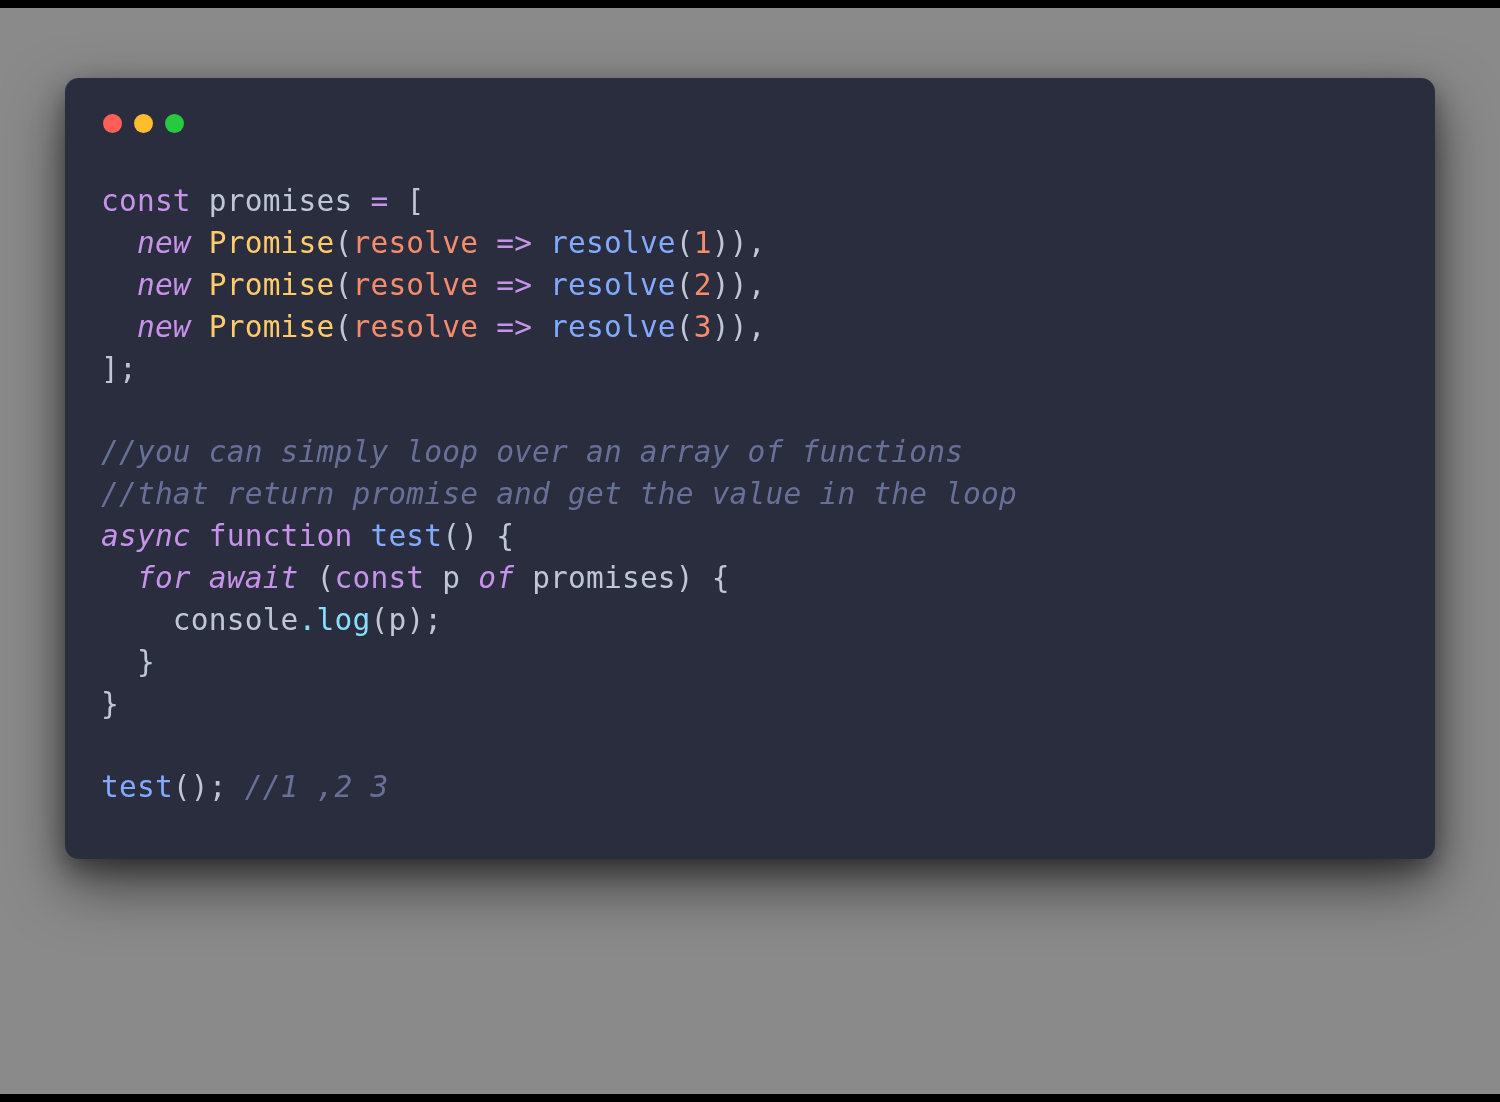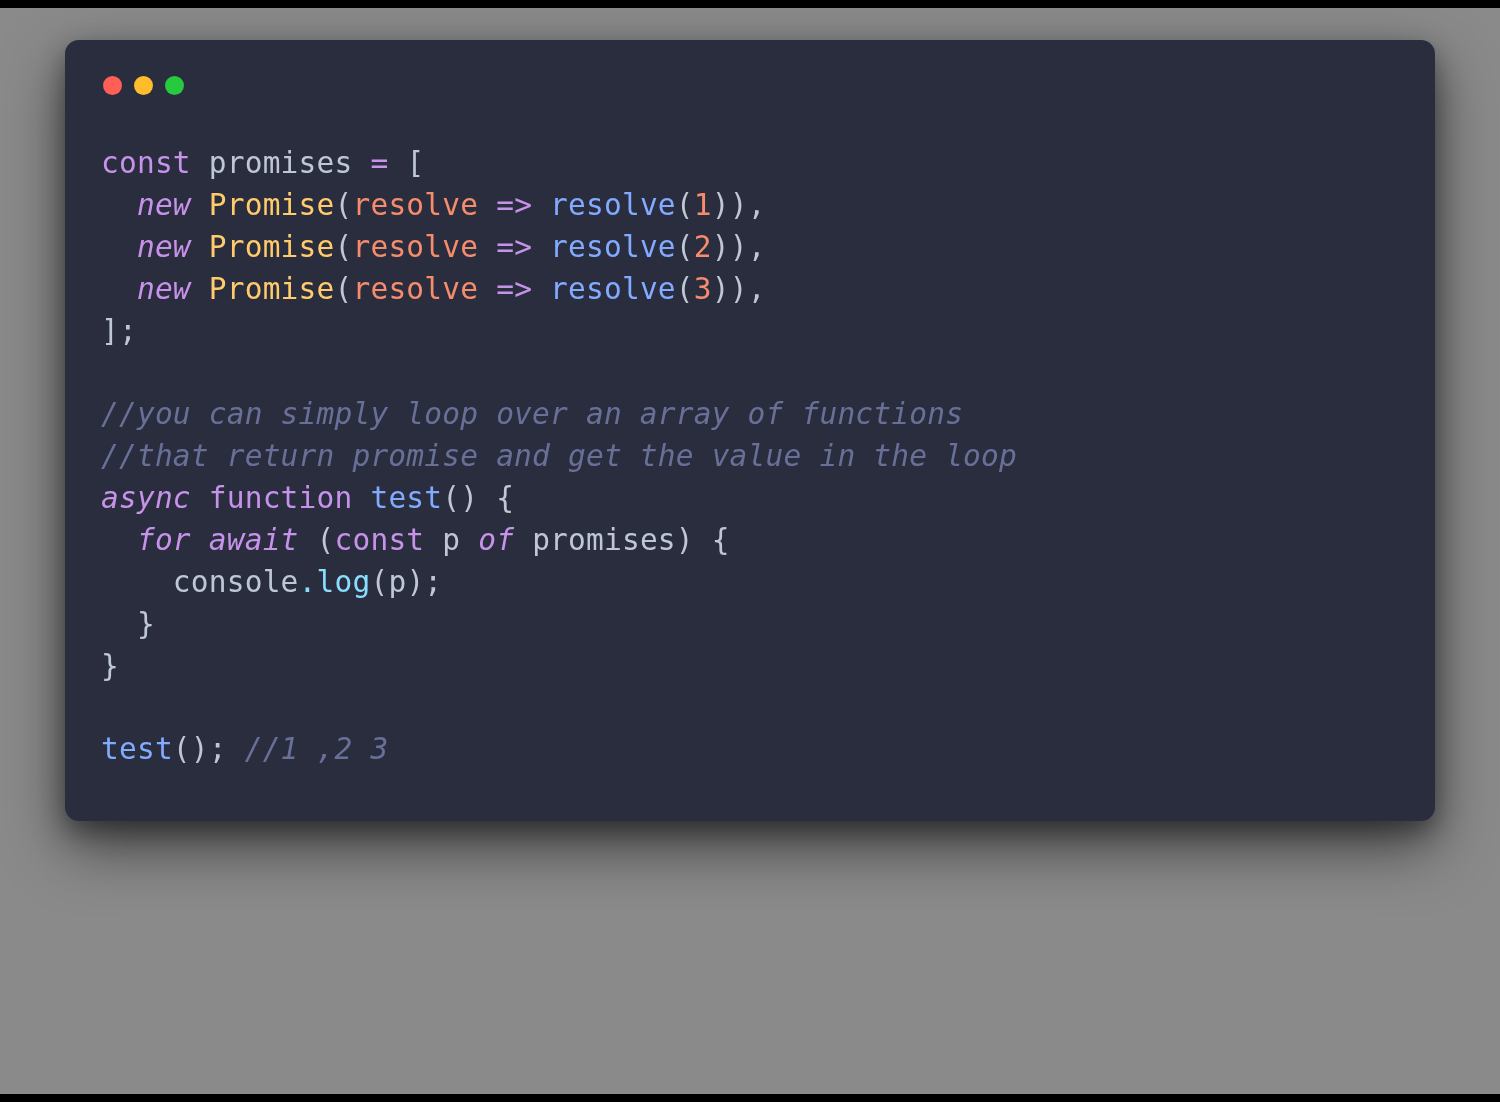--- a/index.html
+++ b/index.html
@@ -21,21 +21,21 @@
     width: 1500px;
     height: 8px;
     background: #000;
   }
   .canvas {
     width: 1500px;
     height: 1086px;
     display: flex;
     align-items: flex-start;
     justify-content: center;
-    padding-top: 32px;
+    padding-top: 70px;
   }
   .window {
     width: 1370px;
     background: #292d3e;
     border-radius: 14px;
     box-shadow: 0 25px 60px rgba(0,0,0,0.55), 0 10px 25px rgba(0,0,0,0.35);
     padding: 30px 36px 50px 36px;
     position: relative;
   }
   .traffic-lights {

